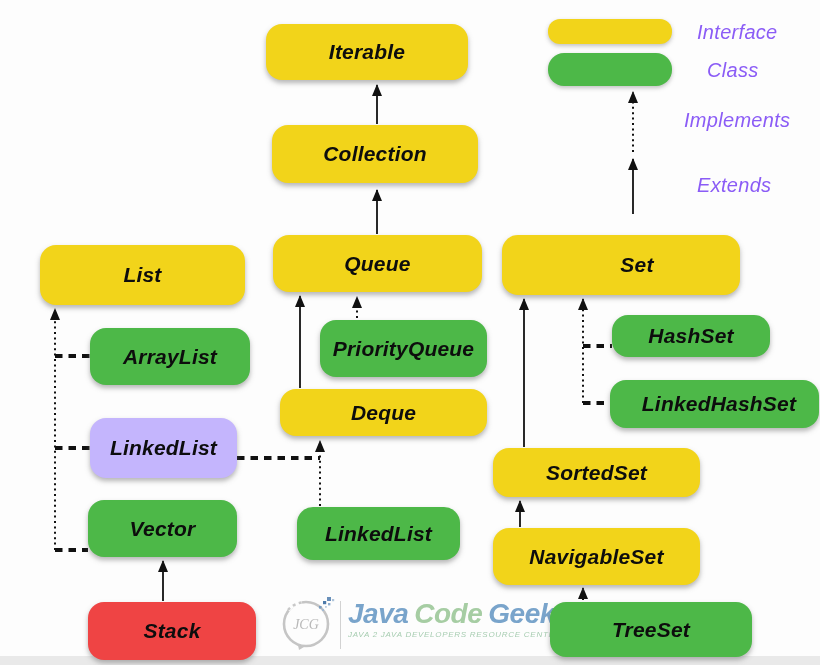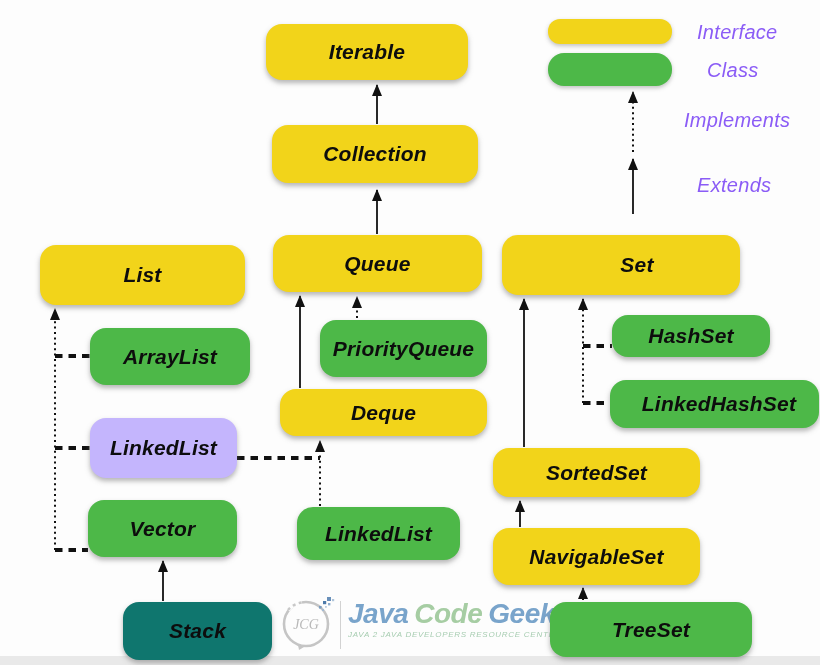--- a/index.html
+++ b/index.html
@@ -73,21 +73,21 @@
       <div class="node interface" style="left: 272px; top: 125px; width: 206px; height: 58px; background: rgb(242, 212, 26);">Collection</div>
       <div class="node interface" style="left: 273px; top: 235px; width: 209px; height: 57px; background: rgb(242, 212, 26);">Queue</div>
       <div class="node interface" style="left: 40px; top: 245px; width: 205px; height: 60px; background: rgb(242, 212, 26);">List</div>
       <div class="node interface" style="left: 502px; top: 235px; width: 206px; height: 60px; background: rgb(242, 212, 26); padding-left: 32px;">Set</div>
       <div class="node interface" style="left: 280px; top: 389px; width: 207px; height: 47px; background: rgb(242, 212, 26);">Deque</div>
       <div class="node interface" style="left: 493px; top: 448px; width: 207px; height: 49px; background: rgb(242, 212, 26);">SortedSet</div>
       <div class="node interface" style="left: 493px; top: 528px; width: 207px; height: 57px; background: rgb(242, 212, 26);">NavigableSet</div>
       <div class="node class" style="left: 90px; top: 328px; width: 160px; height: 57px; background: rgb(77, 184, 72); text-align: center;">ArrayList</div>
       <div class="node class" style="left: 90px; top: 418px; width: 147px; height: 60px; background: #c4b5fd;">LinkedList</div>
       <div class="node class" style="left: 88px; top: 500px; width: 149px; height: 57px; background: rgb(77, 184, 72);">Vector</div>
-      <div class="node class" style="left: 88px; top: 602px; width: 149px; height: 58px; background: #0f766e; margin-left: 35px;">Stack</div>
+      <div class="node class" style="left: 88px; top: 602px; width: 168px; height: 58px; background: #ef4444;">Stack</div>
       <div class="node class" style="left: 320px; top: 320px; width: 167px; height: 57px; background: rgb(77, 184, 72);">PriorityQueue</div>
       <div class="node class" style="left: 297px; top: 507px; width: 163px; height: 53px; background: rgb(77, 184, 72);">LinkedList</div>
       <div class="node class" style="left: 612px; top: 315px; width: 158px; height: 42px; background: rgb(77, 184, 72);">HashSet</div>
       <div class="node class" style="left: 610px; top: 380px; width: 200px; height: 48px; background: rgb(77, 184, 72); padding-left: 9px;">LinkedHashSet</div>
       <div class="node class" style="left: 550px; top: 602px; width: 202px; height: 55px; background: rgb(77, 184, 72);">TreeSet</div>
     </div>
 
   <div id="legend-layer">
       <div class="legend-pill" style="left: 548px; top: 19px; width: 124px; height: 25px; border-radius: 12px; background: rgb(242, 212, 26);"></div>
       <div class="legend-pill" style="left: 548px; top: 53px; width: 124px; height: 33px; border-radius: 16px; background: rgb(77, 184, 72);"></div>

